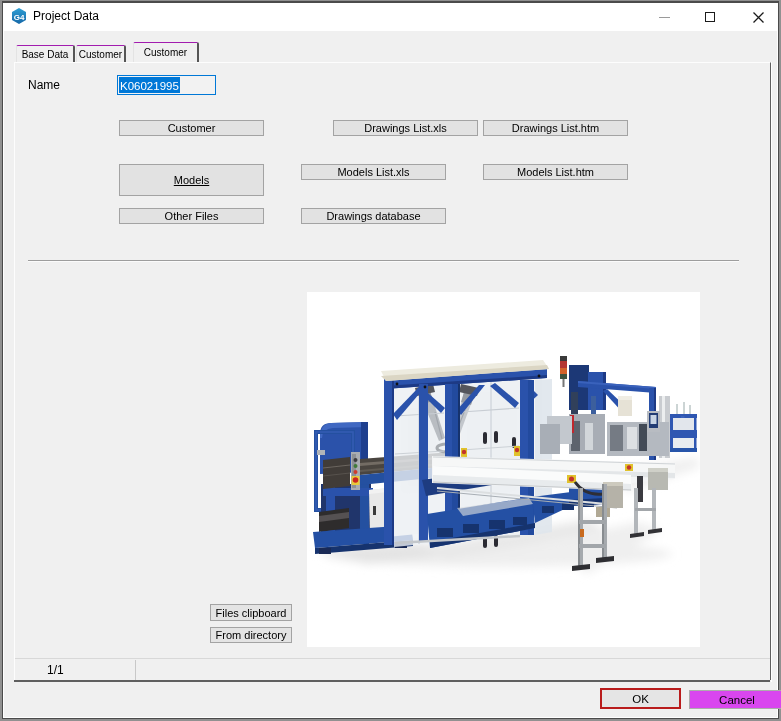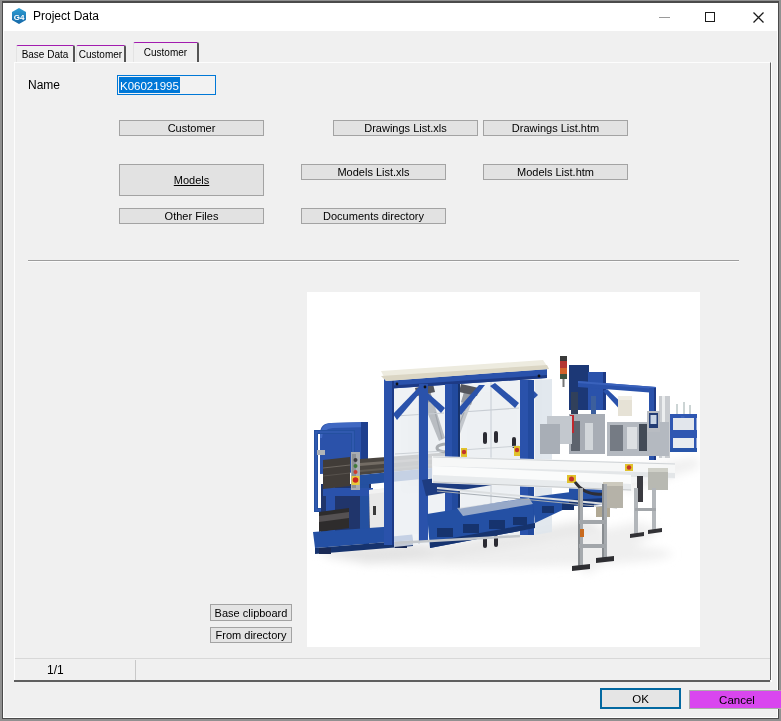--- a/index.html
+++ b/index.html
@@ -19,21 +19,21 @@
   
   .btn { background:#e2e2e2; border:1px solid #a3a3a3; font-size:11px; color:#000; display:flex; align-items:center; justify-content:center; white-space:nowrap; }
   .btn.small { background:#e4e4e4; }
   #sep { left:28px; top:260px; width:711px; height:0; border-top:1px solid #9d9d9d; border-bottom:1px solid #fbfbfb; }
   #photo { left:307px; top:292px; width:393px; height:355px; background:#ffffff; }
   
   #sbtop { left:15px; top:658px; width:755px; height:1px; background:#d8d8d8; }
   #sbsep { left:135px; top:660px; width:1px; height:20px; background:#c8c8c8; }
   #sbtext { left:17px; top:663px; font-size:12px; color:#000;margin-left:30px; }
   #sbbottom { left:14px; top:680px; width:756px; height:2px; background:#5f5f5f; }
-  #ok { left:600px; top:688px; width:81px; height:21px; border:2px solid #0369a1; background:#e5e5e5; font-size:11.5px; display:flex; align-items:center; justify-content:center; }
+  #ok { left:600px; top:688px; width:81px; height:21px; border:2px solid #b91c1c; background:#e5e5e5; font-size:11.5px; display:flex; align-items:center; justify-content:center; }
   #cancel { left:689px; top:690px; width:96px; height:19px; border:1px solid #acacac; background:#d946ef; font-size:11.5px; display:flex; align-items:center; justify-content:center; }
 </style>
 </head>
 <body>
   <div class="abs" id="frame-dark"></div>
   <div class="abs" id="frame-white"></div>
   <div class="abs" id="client"></div>
 
   <svg class="abs" style="left:11px; top:8px;" width="16" height="16" viewBox="0 0 16 16">
     <defs>
@@ -65,21 +65,21 @@
     <span style="position:absolute; left:1px; top:1px; bottom:1px; background:#0078d7; color:#fff; font-size:11.5px; padding:1px 1px 0 1px; display:flex; align-items:center;">K06021995</span>
   </div>
 
   <div class="abs btn" style="left:119px; top:120px; width:145px; height:16px;">Customer</div>
   <div class="abs btn" style="left:301px; top:120px; width:145px; height:16px;margin-left:32px;">Drawings List.xls</div>
   <div class="abs btn" style="left:483px; top:120px; width:145px; height:16px;">Drawings List.htm</div>
   <div class="abs btn" style="left:119px; top:164px; width:145px; height:32px;text-decoration:underline;">Models</div>
   <div class="abs btn" style="left:301px; top:164px; width:145px; height:16px;">Models List.xls</div>
   <div class="abs btn" style="left:483px; top:164px; width:145px; height:16px;">Models List.htm</div>
   <div class="abs btn" style="left:119px; top:208px; width:145px; height:16px;">Other Files</div>
-  <div class="abs btn" style="left:301px; top:208px; width:145px; height:16px;">Documents directory</div>
+  <div class="abs btn" style="left:301px; top:208px; width:145px; height:16px;">Drawings database</div>
 
   <div class="abs" id="sep"></div>
 
   <div class="abs" id="photo">
   <svg width="393" height="355" viewBox="0 0 393 355">
     <defs>
       <filter id="blur3" x="-30%" y="-30%" width="160%" height="160%">
           <feGaussianBlur stdDeviation="3"></feGaussianBlur>
         </filter>
       <filter id="blur5" x="-30%" y="-30%" width="160%" height="160%">
@@ -327,21 +327,21 @@
     <g>
       <rect x="327" y="196" width="4" height="48" fill="#b2b6ba"></rect>
       <rect x="345" y="196" width="4" height="44" fill="#b2b6ba"></rect>
       <rect x="328" y="216" width="21" height="3" fill="#a2a6aa"></rect>
       <polygon points="323,242 337,240 337,244 323,246" fill="#323236"></polygon>
       <polygon points="341,238 355,236 355,240 341,242" fill="#323236"></polygon>
     </g>
   </svg>
   </div>
 
-  <div class="abs btn small" style="left:210px; top:604px; width:82px; height:17px;">Base clipboard</div>
+  <div class="abs btn small" style="left:210px; top:604px; width:82px; height:17px;">Files clipboard</div>
   <div class="abs btn small" style="left:210px; top:627px; width:82px; height:16px;">From directory</div>
 
   <div class="abs" id="sbtop"></div>
   <div class="abs" id="sbsep"></div>
   <div class="abs" id="sbtext">1/1</div>
   <div class="abs" id="sbbottom"></div>
 
   <div class="abs" id="ok">OK</div>
   <div class="abs" id="cancel">Cancel</div>
 

